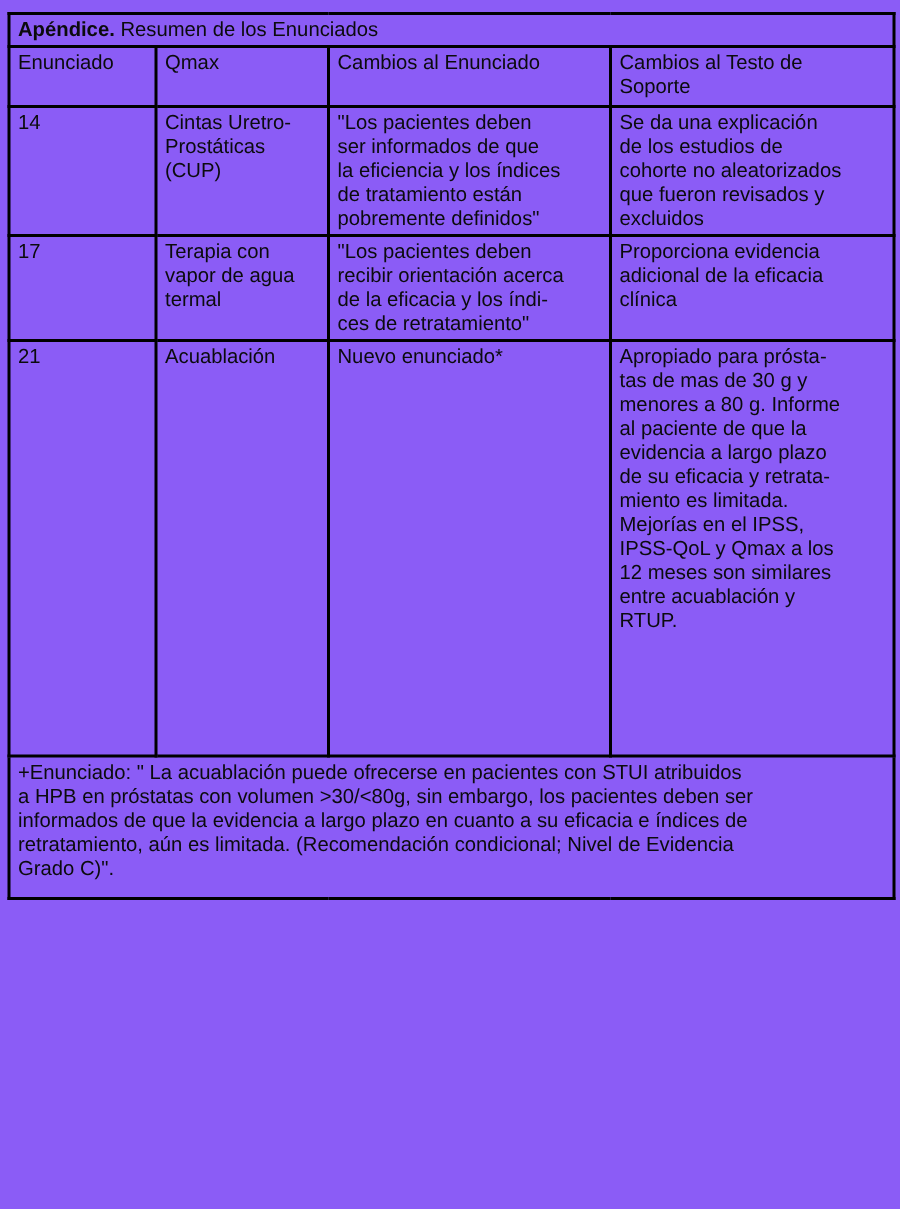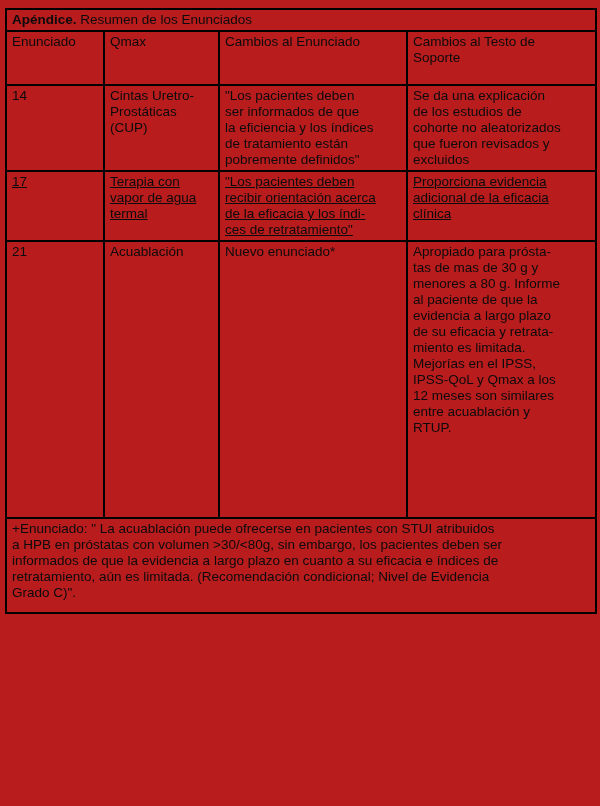--- a/index.html
+++ b/index.html
@@ -7,21 +7,21 @@
     padding: 0;
     background: #ffffff;
     font-family: "Liberation Sans", "DejaVu Sans", sans-serif;
     color: #0b0b0d;
   }
   .page {
     width: 600px;
     height: 806px;
     box-sizing: border-box;
     padding: 8px 5px;
-    background: #b91c1c;
+    background: #8b5cf6;
   }
   table.appendix {
     border-collapse: collapse;
     width: 590px;
     table-layout: fixed;
   }
   table.appendix td {
     border: 2px solid #000000;
     vertical-align: top;
     padding: 2px 5px;
@@ -30,24 +30,24 @@
     white-space: pre-line;
     text-align: left;
     overflow: hidden;
   }
   td.title-cell {
     white-space: normal;
     font-size: 13.5px;
   }
   .bold { font-weight: bold; }
   tr.r-title  { height: 22px; }
-  tr.r-head   { height: 54px; }
+  tr.r-head   { height: 40px; }
   tr.r13      { height: 87px; }
   tr.r14      { height: 72px; border-radius: 16px; }
-  tr.r17      { height: 67px; text-decoration: underline; }
+  tr.r17      { height: 67px; }
   tr.r21      { height: 277px; }
   tr.r22      { height: 88px; }
   tr.r23      { height: 60px; }
   tr.r-foot   { height: 95px; }
   td.foot-cell { white-space: pre-line; }
 </style>
 </head>
 <body>
 
 <div class="page">

